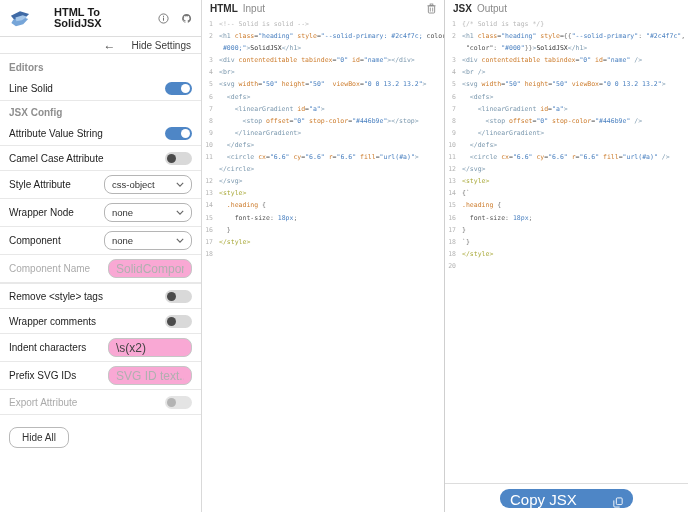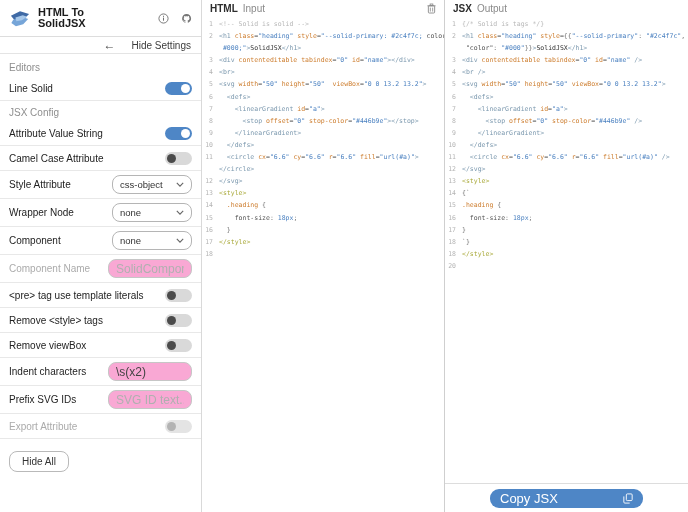--- a/index.html
+++ b/index.html
@@ -7,41 +7,41 @@
     --c-comment:#b8b8b8; --c-tag:#7b98ae; --c-styletag:#a9a93a; --c-attr:#cd7d2e;
     --c-str:#4a80c0; --c-text:#333; --c-punct:#777; --c-cssprop:#555; --c-cssval:#4a80c0;
     --c-ln:#b4b4b4;
   }
   *{box-sizing:border-box;margin:0;padding:0}
   html,body{width:688px;height:512px;overflow:hidden;background:#fff}
   .app{width:688px;height:512px;display:flex;font-family:"Liberation Sans",sans-serif;color:#222;background:#fff}
 
   
   .sidebar{width:202px;flex:none;border-right:1px solid #d9d9d9;display:flex;flex-direction:column;overflow:hidden}
-  .sb-header{height:28px;flex:none;border-bottom:1px solid #ddd;display:flex;align-items:center;padding:18px 9px;gap:7px}
+  .sb-header{height:28px;flex:none;border-bottom:1px solid #ddd;display:flex;align-items:center;padding:18px 9px;gap:23px}
   .sb-title{font-weight:bold;font-size:11px;line-height:11.5px;color:#1b1b1b}
   .sb-hicons{margin-left:auto;display:flex;align-items:center;gap:12px}
   .hide-row{height:17px;flex:none;border-bottom:1px solid #e4e4e4;display:flex;align-items:center;justify-content:flex-end;gap:16px;padding:0 10px}
   .hide-lbl{font-size:10px;color:#3c3c3c}
   .back-arrow{font-size:12px;color:#444;line-height:10px}
   .sb-body{flex:1;overflow:hidden;padding-top:2px}
-  .section{font-size:10px;font-weight:normal;color:#8e8e8e;padding:6px 9px 3px}
+  .section{font-size:10px;font-weight:bold;color:#8e8e8e;padding:6px 9px 3px}
   .srow{display:flex;align-items:center;justify-content:space-between;padding:4px 9px;min-height:24px}
   .slabel{font-size:10px;color:#232323;padding-right:4px}
   .slabel.muted{color:#ababab}
   .sdivider{height:1px;background:var(--divider)}
   .toggle{position:relative;width:27px;height:13px;border-radius:7px;flex:none;cursor:pointer}
   .toggle .knob{position:absolute;top:2px;width:9px;height:9px;border-radius:50%}
   .toggle.on{background:var(--accent)}
   .toggle.on .knob{right:2px;background:#fff}
   .toggle.off{background:#d9d9d9}
   .toggle.off .knob{left:2px;background:#4b4b4b}
   .srow.dis .toggle.off{background:#e4e4e4}
   .srow.dis .toggle.off .knob{background:#b3b3b3}
-  .select{width:80px;height:19px;flex:none;border:1px solid #b5b5b5;border-radius:8px;background:#fff;display:flex;align-items:center;justify-content:space-between;padding:0 7px;cursor:pointer}
+  .select{width:88px;height:19px;flex:none;border:1px solid #b5b5b5;border-radius:8px;background:#fff;display:flex;align-items:center;justify-content:space-between;padding:0 7px;cursor:pointer}
   .selval{font-size:9.5px;color:#333}
   .sinput{width:84px;height:19px;flex:none;border:1px solid #c6c6c6;border-radius:8px;background:#f9a8d4;font-size:12px;color:#444;padding:0 7px;font-family:"Liberation Sans",sans-serif;outline:none}
   .sinput::placeholder{color:#b0b0b0}
   .reset-btn{margin:12px 9px;padding:4px 12px;border:1px solid #b9b9b9;border-radius:8px;background:#fff;font-size:10px;color:#333;font-family:"Liberation Sans",sans-serif;width:auto;align-self:flex-start;cursor:pointer}
 
   
   .panel{display:flex;flex-direction:column;background:#fff;overflow:hidden}
   .panel-html{width:243px;flex:none;border-right:1px solid #cfcfcf}
   .panel-jsx{flex:1;position:relative}
   .p-header{display:flex;align-items:center;padding:3px 8px 2px;font-size:10px;flex:none}
@@ -50,21 +50,21 @@
   .p-tools{margin-left:auto;display:flex;align-items:center}
   .codewrap{flex:1;overflow:hidden;padding-top:2px}
   .crow{display:flex;line-height:12.1px;font-family:"DejaVu Sans Mono",monospace;font-size:6.5px}
   .ln{width:11px;flex:none;text-align:right;margin-right:6px;color:var(--c-ln)}
   .cd{white-space:pre}
   .tk-c{color:var(--c-comment)} .tk-t{color:var(--c-tag)} .tk-st{color:var(--c-styletag)}
   .tk-a{color:var(--c-attr)} .tk-s{color:var(--c-str)} .tk-x{color:var(--c-text)}
   .tk-p{color:var(--c-punct)} .tk-cs{color:var(--c-attr)} .tk-cp{color:var(--c-cssprop)} .tk-cv{color:var(--c-cssval)}
 
   .jsx-footer{position:absolute;left:0;right:0;bottom:0;height:29px;border-top:1px solid #ddd;background:#fff;display:flex;align-items:center;justify-content:center}
-  .copy-btn{width:153px;height:19px;border:none;border-radius:9px;background:var(--accent);color:#fff;font-size:13px;font-family:"Liberation Sans",sans-serif;display:flex;align-items:center;justify-content:space-between;padding:0 10px;cursor:pointer}
+  .copy-btn{width:133px;height:19px;border:none;border-radius:9px;background:var(--accent);color:#fff;font-size:15px;font-family:"Liberation Sans",sans-serif;display:flex;align-items:flex-end;justify-content:space-between;padding:0 10px;cursor:pointer}
 
   .icon-btn{background:none;border:none;padding:0;display:flex;align-items:center;cursor:pointer}
 </style>
 </head>
 <body>
 
 <div class="app">
 
   <div class="sidebar">
     <div class="sb-header">
@@ -133,32 +133,27 @@
           <span class="slabel">Component</span>
           <span class="select">
             <span class="selval">none</span>
             <svg viewBox="0 0 10 6" width="8" height="5">
               <path d="M1 1l4 4 4-4" fill="none" stroke="#666" stroke-width="1.4"></path>
             </svg>
           </span>
         </div><div class="sdivider"></div><div class="srow">
           <span class="slabel muted">Component Name</span>
           <input class="sinput" placeholder="SolidComponent" style="">
-        </div><div class="sdivider"></div><div class="srow">
-          <span class="slabel">&lt;pre&gt; tag use template literals</span>
-          <span class="toggle off">
-            <span class="knob"></span>
-          </span>
-        </div><div class="sdivider"></div><div class="srow">
+        </div><div class="sdivider"></div><div class="sdivider"></div><div class="srow">
           <span class="slabel">Remove &lt;style&gt; tags</span>
           <span class="toggle off">
             <span class="knob"></span>
           </span>
         </div><div class="sdivider"></div><div class="srow">
-          <span class="slabel">Remove viewBox</span>
+          <span class="slabel">Wrapper comments</span>
           <span class="toggle off">
             <span class="knob"></span>
           </span>
         </div><div class="sdivider"></div><div class="srow">
           <span class="slabel">Indent characters</span>
           <input class="sinput" value="\s(x2)" style="">
         </div><div class="sdivider"></div><div class="srow">
           <span class="slabel">Prefix SVG IDs</span>
           <input class="sinput" placeholder="SVG ID text..." style="">
         </div><div class="sdivider"></div><div class="srow dis">

